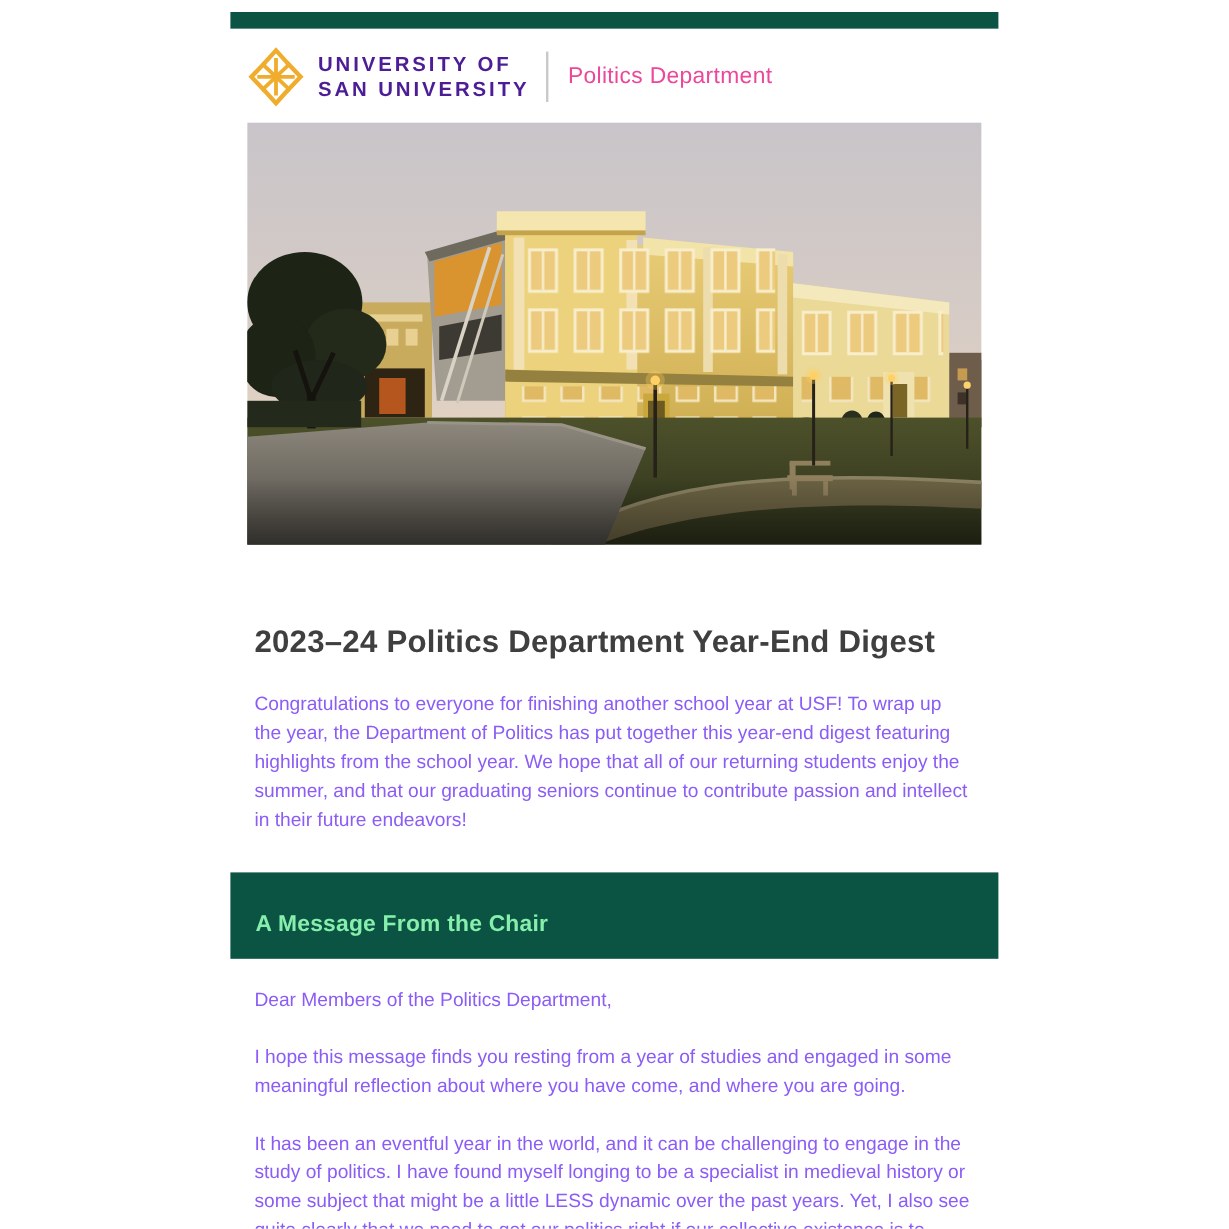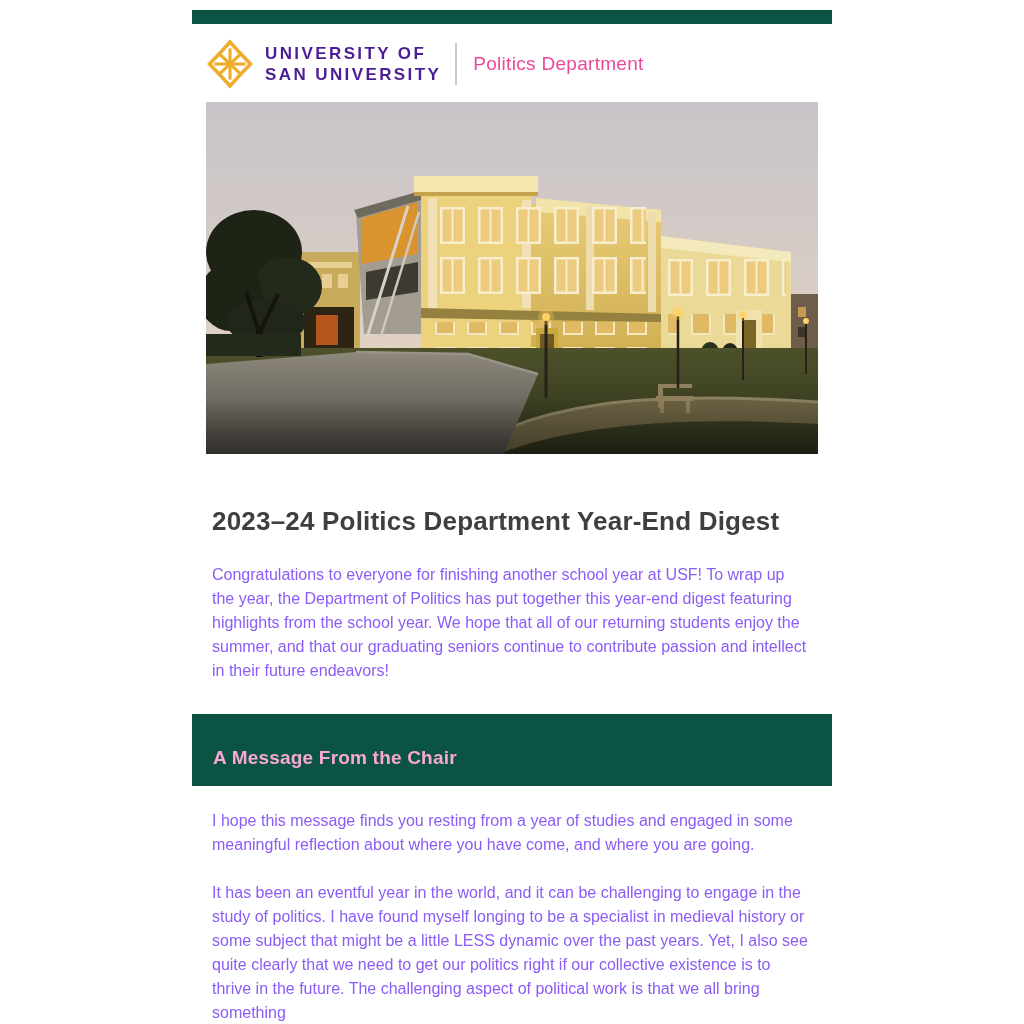--- a/index.html
+++ b/index.html
@@ -52,21 +52,21 @@
   
   .hero {
     margin: 0 14px;
     line-height: 0;
   }
   
   .content {
     padding: 0 22px 0 20px;
   }
   h1.digest-title {
-    margin: 51px 0 0 0;
+    margin: 64px 0 0 0;
     font-size: 26px;
     line-height: 32px;
     color: #3f3f3f;
     font-weight: bold;
     letter-spacing: 0.2px;
   }
   p.body-text {
     margin: 26px 0 0 0;
     font-size: 16px;
     line-height: 24px;
@@ -76,21 +76,21 @@
     margin-top: 31px;
     height: 72px;
     background: #0B5443;
     display: flex;
     align-items: center;
   }
   .section-banner h2 {
     margin: 16px 0 0 21px;
     font-size: 19px;
     font-weight: bold;
-    color: #f9a8d4;
+    color: #86efac;
     letter-spacing: 0.2px;
   }
   .letter p.body-text { margin-top: 24px; }
   .letter p.body-text:first-child { margin-top: 23px; }
 </style>
 </head>
 <body>
 
 <div class="email">
 
@@ -262,17 +262,18 @@
   <div class="content">
     <h1 class="digest-title">2023–24 Politics Department Year-End Digest</h1>
     <p class="body-text">Congratulations to everyone for finishing another school year at USF! To wrap up the year, the Department of Politics has put together this year-end digest featuring highlights from the school year. We hope that all of our returning students enjoy the summer, and that our graduating seniors continue to contribute passion and intellect in their future endeavors!</p>
   </div>
 
   <div class="section-banner">
     <h2>A Message From the Chair</h2>
   </div>
 
   <div class="content letter">
+    <p class="body-text">Dear Members of the Politics Department,</p>
     <p class="body-text">I hope this message finds you resting from a year of studies and engaged in some meaningful reflection about where you have come, and where you are going.</p>
     <p class="body-text">It has been an eventful year in the world, and it can be challenging to engage in the study of politics. I have found myself longing to be a specialist in medieval history or some subject that might be a little LESS dynamic over the past years. Yet, I also see quite clearly that we need to get our politics right if our collective existence is to thrive in the future. The challenging aspect of political work is that we all bring something</p>
   </div>
 
 </div>
 
 </body></html>

